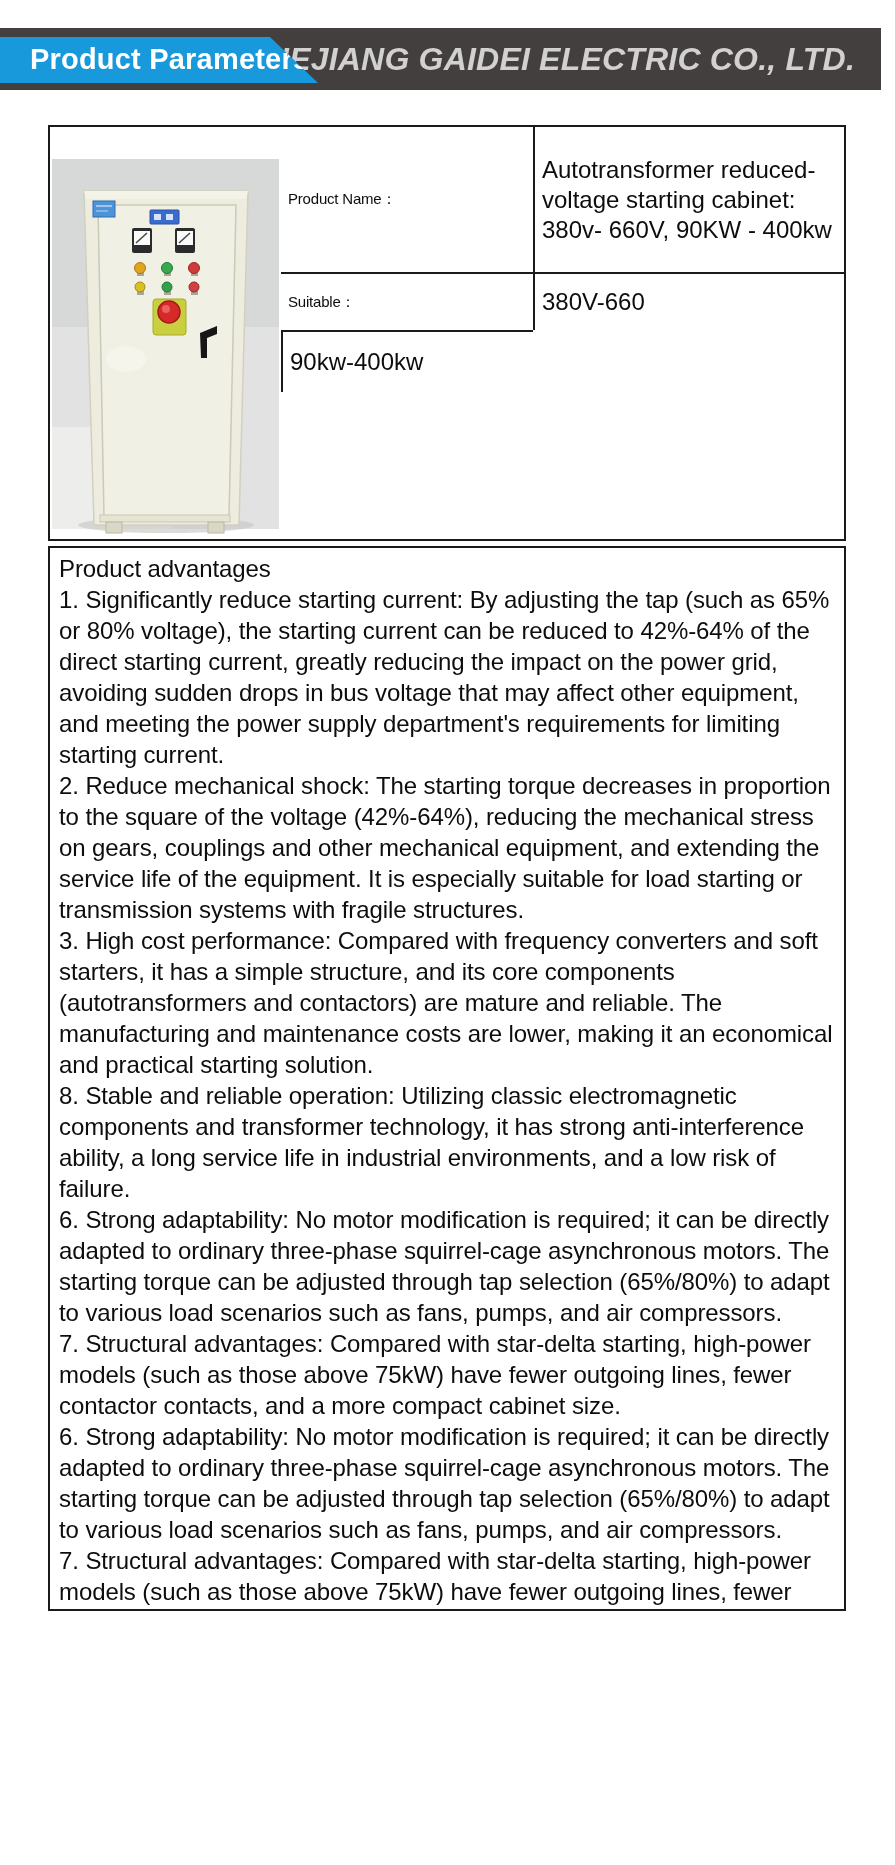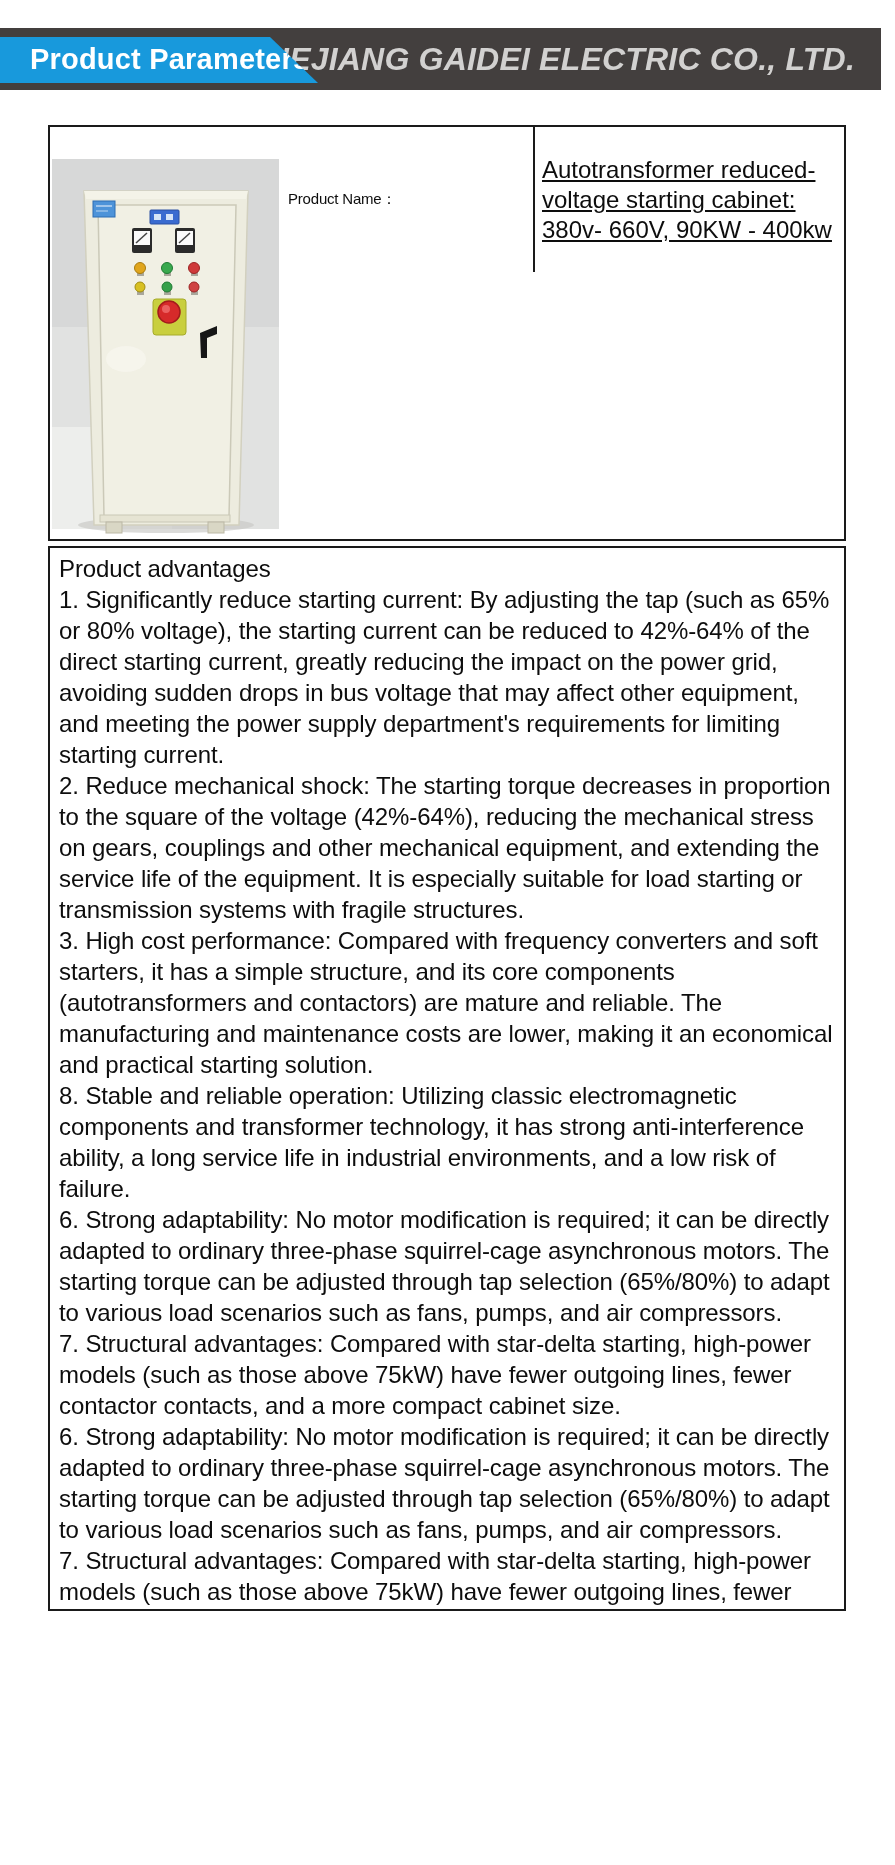--- a/index.html
+++ b/index.html
@@ -50,21 +50,21 @@
   .cell{
     display:flex;align-items:center;
     box-sizing:border-box;
     font-size:24px;
     overflow:hidden;
   }
   .img-cell{grid-column:1;grid-row:1/5;align-items:flex-start;justify-content:center;padding-top:0;}
   .bl{border-left:2px solid #1a1a1a;}
   .bt{border-top:2px solid #1a1a1a;}
   .label-cell{padding-left:7px;white-space:nowrap;font-size:15px;letter-spacing:-0.2px;}
-  .value-cell{padding-left:7px;line-height:30px;text-decoration:underline;}
+  .value-cell{padding-left:7px;line-height:30px;}
   .note-cell{grid-column:2/4;padding-left:7px;padding-right:8px;line-height:31px;}
   
   .advantages{
     margin:5px 0 0 48px;
     width:798px;height:1065px;
     border:2px solid #1a1a1a;
     box-sizing:border-box;
     padding:5px 9px 0 9px;
     font-size:24px;line-height:31px;
     letter-spacing:-0.1px;
@@ -143,21 +143,24 @@
 
         <rect x="50" y="388" width="130" height="7" fill="#e6e4d3" stroke="#c9c7b6" stroke-width="1"></rect>
         <rect x="56" y="395" width="16" height="11" fill="#d9d7c5" stroke="#bbb8a5" stroke-width="1"></rect>
         <rect x="158" y="395" width="16" height="11" fill="#d9d7c5" stroke="#bbb8a5" stroke-width="1"></rect>
       </svg>
     </div>
 
     <div class="cell label-cell">Product Name：</div>
     <div class="cell value-cell bl">Autotransformer reduced-voltage starting cabinet: 380v- 660V, 90KW - 400kw</div>
 
+    <div class="cell label-cell bt">Suitable：</div>
+    <div class="cell value-cell bl bt">380V-660</div>
 
+    <div class="cell value-cell bl bt">90kw-400kw</div>
 
   </div>
 
   <div class="advantages">
     <p class="adv-title">Product advantages</p>
     <div>
         <p class="adv-item">1. Significantly reduce starting current: By adjusting the tap (such as 65% or 80% voltage), the starting current can be reduced to 42%-64% of the direct starting current, greatly reducing the impact on the power grid, avoiding sudden drops in bus voltage that may affect other equipment, and meeting the power supply department's requirements for limiting starting current.</p>
         <p class="adv-item">2. Reduce mechanical shock: The starting torque decreases in proportion to the square of the voltage (42%-64%), reducing the mechanical stress on gears, couplings and other mechanical equipment, and extending the service life of the equipment. It is especially suitable for load starting or transmission systems with fragile structures.</p>
         <p class="adv-item">3. High cost performance: Compared with frequency converters and soft starters, it has a simple structure, and its core components (autotransformers and contactors) are mature and reliable. The manufacturing and maintenance costs are lower, making it an economical and practical starting solution.</p>
         <p class="adv-item">8. Stable and reliable operation: Utilizing classic electromagnetic components and transformer technology, it has strong anti-interference ability, a long service life in industrial environments, and a low risk of failure.</p>

